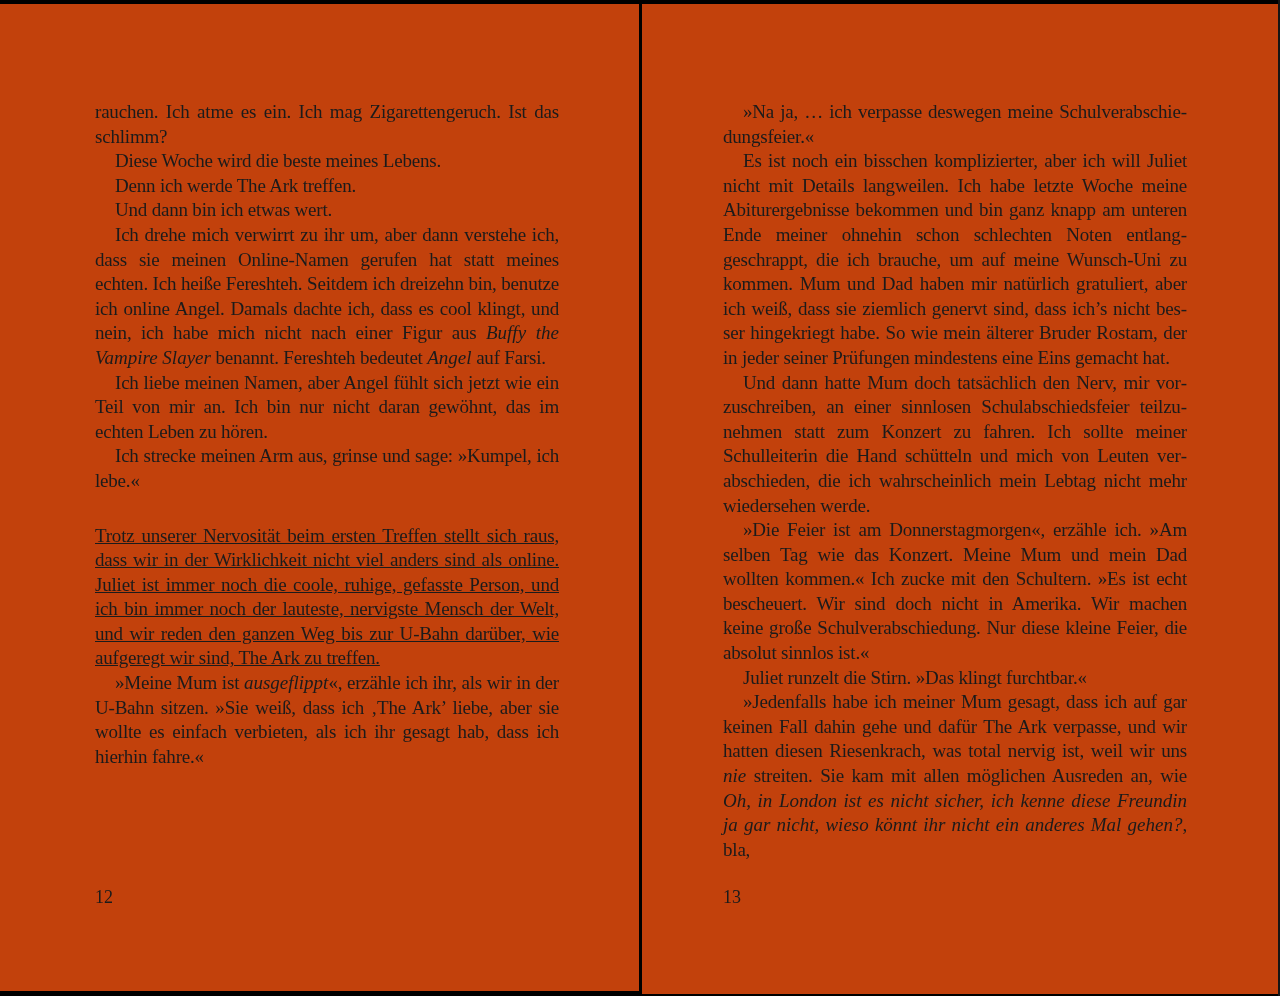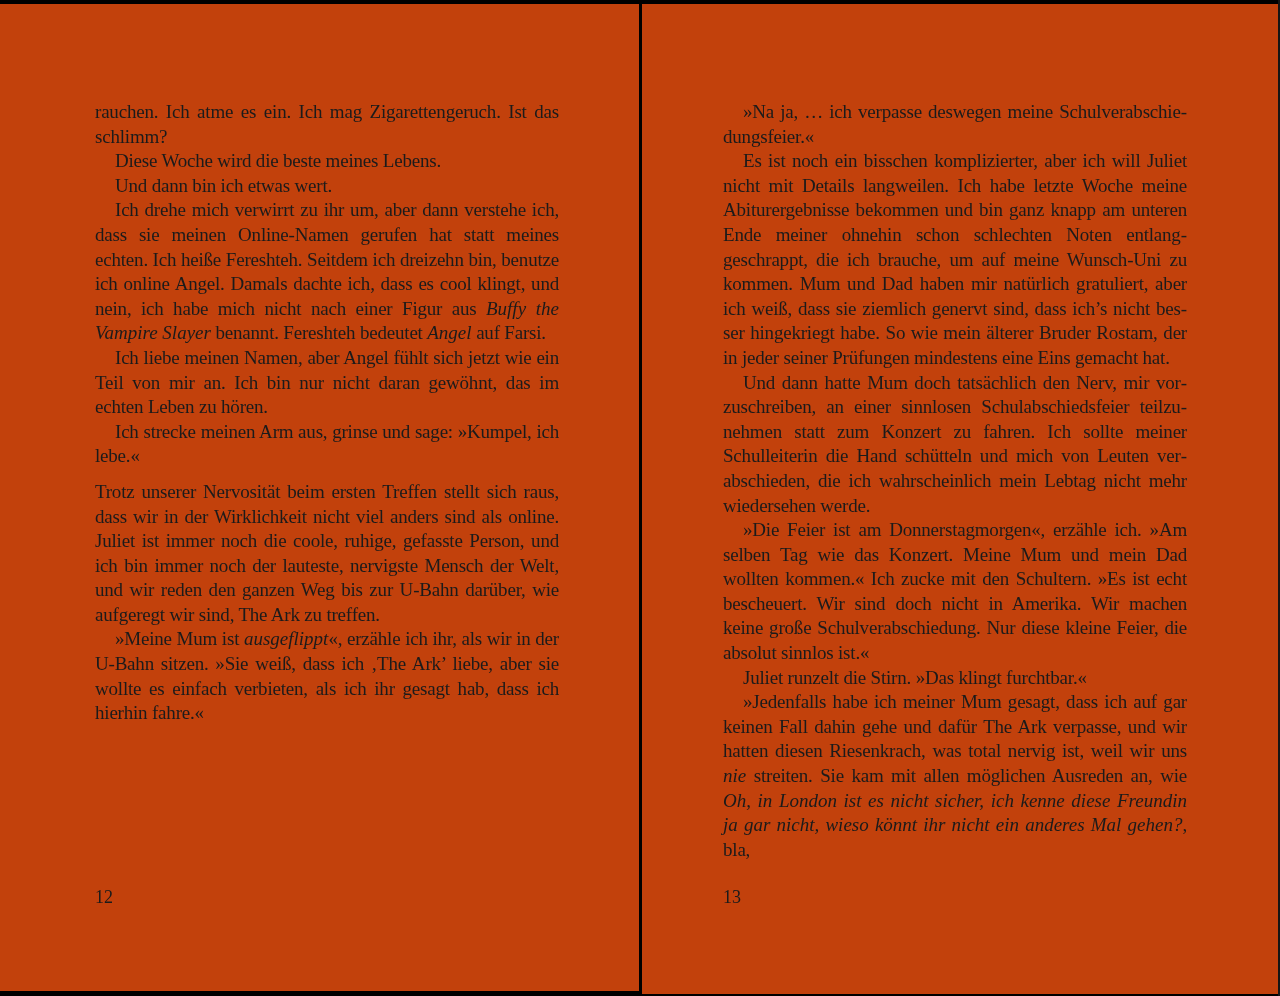--- a/index.html
+++ b/index.html
@@ -45,21 +45,21 @@
   .page-text-right { left: 723px; }
   .para {
     margin: 0;
     font-size: 19px;
     line-height: 24.6px;
     text-align: justify;
     letter-spacing: -0.2px;
     color: #1b1b1b;
   }
   .para.indent { text-indent: 20px; }
-  .para.gap-before { margin-top: 11px; }
+  .para.gap-before { margin-top: 30px; text-decoration: underline; }
   .para em { font-style: italic; letter-spacing: 0; }
   .page-number {
     position: absolute;
     top: 887px;
     font-size: 18px;
     color: #1b1b1b;
   }
   .page-number-left  { left: 95px; }
   .page-number-right { left: 723px; width: 464px; text-align: left; }
 </style>
@@ -67,20 +67,21 @@
 <body>
 
 <div class="screen">
 
   <div class="frame-top"></div>
 
   <div class="page">
     <div class="page-text page-text-left">
         <p class="para">rauchen. Ich atme es ein. Ich mag Zigarettengeruch. Ist das schlimm?</p>
         <p class="para indent">Diese Woche wird die beste meines Lebens.</p>
+        <p class="para indent">Denn ich werde The Ark treffen.</p>
         <p class="para indent">Und dann bin ich etwas wert.</p>
         <p class="para indent">Ich drehe mich verwirrt zu ihr um, aber dann verstehe ich, dass sie meinen Online-Namen gerufen hat statt meines echten. Ich heiße Fereshteh. Seitdem ich dreizehn bin, be­nutze ich online Angel. Damals dachte ich, dass es cool klingt, und nein, ich habe mich nicht nach einer Figur aus <em>Buffy the Vampire Slayer</em> benannt. Fereshteh bedeutet <em>Angel</em> auf Farsi.</p>
         <p class="para indent">Ich liebe meinen Namen, aber Angel fühlt sich jetzt wie ein Teil von mir an. Ich bin nur nicht daran gewöhnt, das im echten Leben zu hören.</p>
         <p class="para indent">Ich strecke meinen Arm aus, grinse und sage: »Kumpel, ich lebe.«</p>
         <p class="para gap-before">Trotz unserer Nervosität beim ersten Treffen stellt sich raus, dass wir in der Wirklichkeit nicht viel anders sind als online. Juliet ist immer noch die coole, ruhige, gefasste Person, und ich bin immer noch der lauteste, nervigste Mensch der Welt, und wir reden den ganzen Weg bis zur U-Bahn darüber, wie aufgeregt wir sind, The Ark zu treffen.</p>
         <p class="para indent">»Meine Mum ist <em>ausgeflippt</em>«, erzähle ich ihr, als wir in der U-Bahn sitzen. »Sie weiß, dass ich ‚The Ark’ liebe, aber sie wollte es einfach verbieten, als ich ihr gesagt hab, dass ich hierhin fahre.«</p>
       </div>
     <div class="page-number page-number-left">12</div>
   </div>
 

